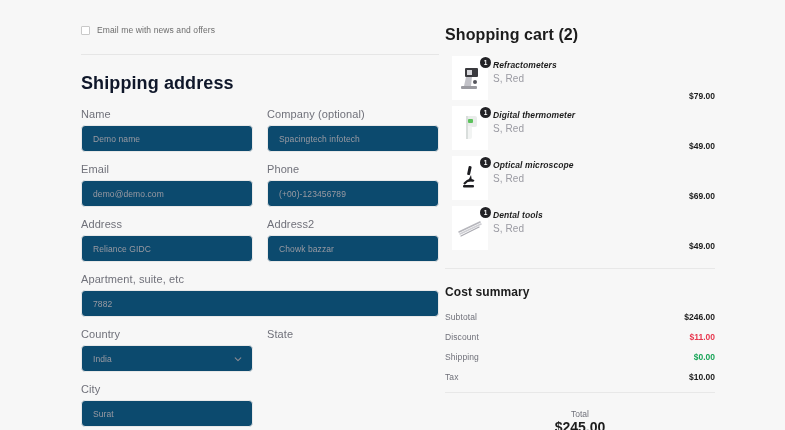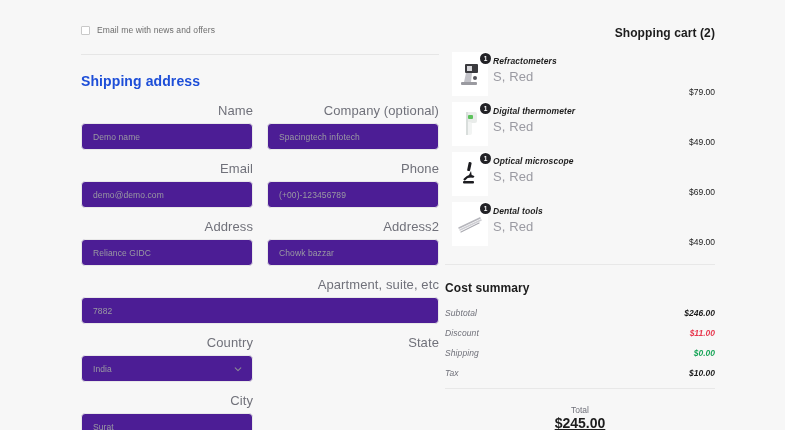--- a/index.html
+++ b/index.html
@@ -18,33 +18,33 @@
   .newsletter-row { display: flex; align-items: center; gap: 7px; height: 16px; }
   .checkbox {
     width: 9px; height: 9px; border: 1px solid #c9c9c9;
     background: #fff; border-radius: 1px; flex: none;
   }
   .newsletter-label { font-size: 8.5px; color: #6d6d6d; letter-spacing: .1px; }
 
   .hr { height: 1px; background: #e6e6e6; margin: 16px 0 0 0; width: 358px; }
 
   .section-title {
-    font-size: 14px; font-weight: bold; color: #1d4ed8;
+    font-size: 18px; font-weight: bold; color: #0f172a;
     letter-spacing: .1px; margin: 18px 0 14px 0;
   }
 
   .grid2 { display: flex; gap: 14px; }
   .field { margin-bottom: 11px; }
   .field.half { width: 172px; }
   .field.full { width: 358px; }
   .field-label {
-    font-size: 13px; color: #70717a; margin-bottom: 5px; letter-spacing: .1px; text-align: right;
+    font-size: 11px; color: #70717a; margin-bottom: 5px; letter-spacing: .1px;
   }
   .input {
-    width: 100%; height: 27px; background: #4c1d95;
+    width: 100%; height: 27px; background: #0c4a6e;
     border: 1px solid #e8e8e8; border-radius: 4px;
     display: flex; align-items: center; padding: 0 11px;
     font-size: 8.5px; color: #9a9aa2; letter-spacing: .1px;
     position: relative;
   }
   .input.select { padding-right: 24px; text-align: center; }
   .chev {
     position: absolute; right: 10px; top: 50%; transform: translateY(-50%);
     width: 8px; height: 8px; color: #8b8b93;
   }
@@ -59,21 +59,21 @@
   }
   .radio.checked { border-color: #0f5c52; }
   .radio.checked::after {
     content: ""; width: 5px; height: 5px; border-radius: 50%; background: #0f5c52;
   }
   .radio-label { font-size: 8.5px; color: #4a4a52; letter-spacing: .1px; }
   .radio-label .sub { font-size: 7px; color: #7c7c85; }
 
   
   .right-col { width: 340px; padding: 26px 70px 0 0; }
-  .cart-title { font-size: 12px; font-weight: bold; letter-spacing: .1px; margin-bottom: 12px; text-align: right; }
+  .cart-title { font-size: 16px; font-weight: bold; letter-spacing: .1px; margin-bottom: 12px; }
 
   .cart-item { position: relative; height: 50px; margin-bottom: 0px; }
   .thumb {
     position: absolute; left: 7px; top: 0;
     width: 36px; height: 44px; background: #ffffff;
     display: flex; align-items: center; justify-content: center;
     overflow: hidden;
   }
   .thumb svg { display: block; }
   .qty-badge {
@@ -83,34 +83,33 @@
     font-size: 6.5px; font-weight: bold;
     display: flex; align-items: center; justify-content: center;
     z-index: 2;
   }
   .item-name {
     position: absolute; left: 48px; top: 4px;
     font-size: 8.5px; font-weight: bold; color: #1c1c1c; letter-spacing: .1px; font-style: italic;
   }
   .item-variant {
     position: absolute; left: 48px; top: 17px;
-    font-size: 13px; color: #9a9aa2; letter-spacing: .1px;
+    font-size: 10px; color: #9a9aa2; letter-spacing: .1px;
   }
   .item-price {
     position: absolute; right: 0; top: 35px;
-    font-size: 8.5px; font-weight: normal; color: #1c1c1c;
+    font-size: 8.5px; font-weight: bold; color: #1c1c1c;
   }
 
   .cart-sep { height: 1px; background: #e8e8e8; margin: 12px 0 0 0; }
 
   .summary-title { font-size: 12px; font-weight: bold; margin: 16px 0 13px 0; letter-spacing: .1px; }
   .sum-row {
     display: flex; justify-content: space-between; align-items: center;
     margin-bottom: 10px;
-    font-style: italic;
   }
   .sum-label { font-size: 8.5px; color: #70717a; letter-spacing: .1px; }
   .sum-value { font-size: 8.5px; font-weight: bold; color: #1c1c1c; }
   .sum-value.neg { color: #e8384f; }
   .sum-value.free { color: #18a558; }
 
   .sum-sep { height: 1px; background: #e8e8e8; margin: 8px 0 16px 0; }
   .total-row { display: flex; justify-content: space-between; align-items: center; flex-direction: column; }
   .total-label { font-size: 8.5px; color: #70717a; }
   .total-value { font-size: 14px; font-weight: bold; color: #1c1c1c; text-decoration: underline; }

